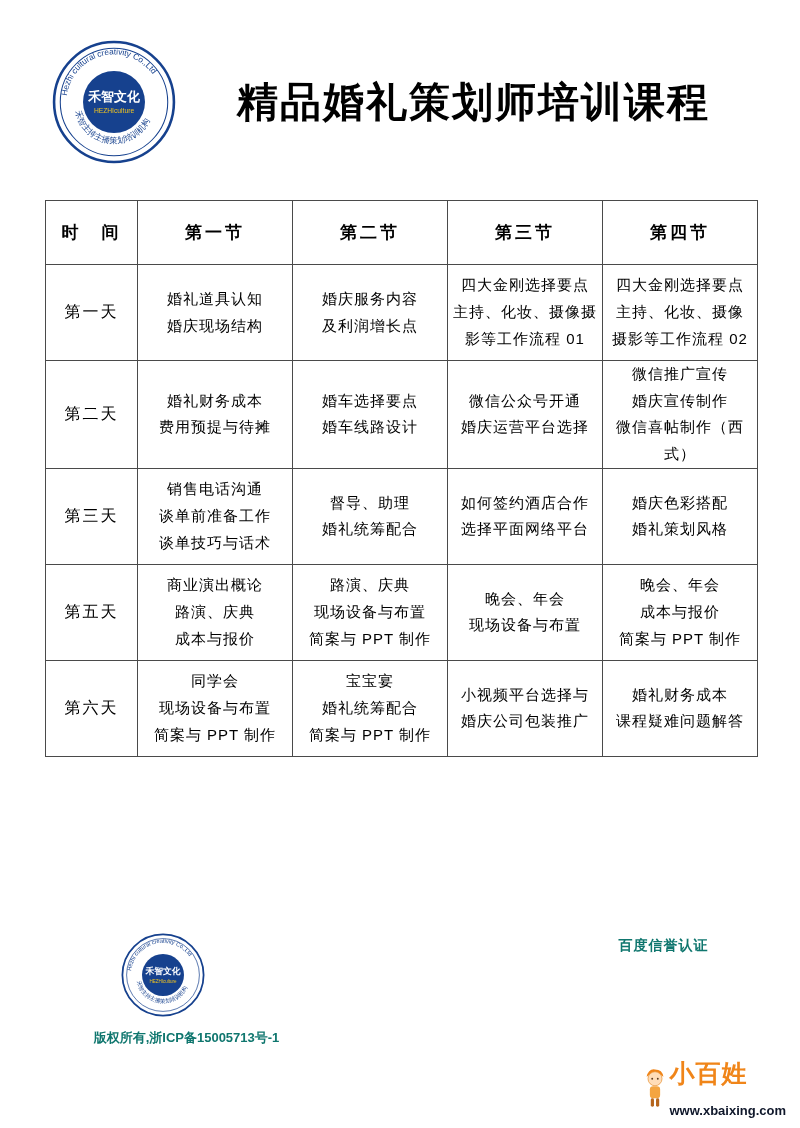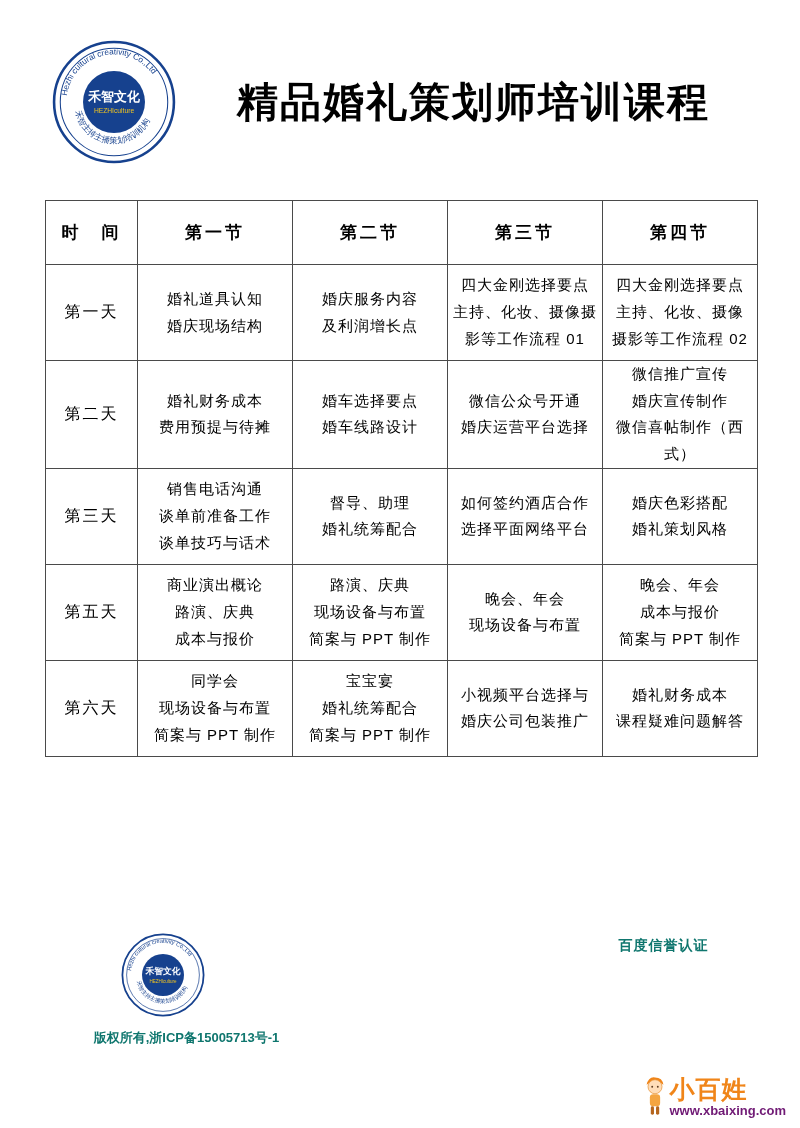--- a/index.html
+++ b/index.html
@@ -54,21 +54,21 @@
   .watermark {
     position:absolute; right:14px; bottom:10px;
     display:flex; align-items:center; 
   }
   .mascot { width:28px; height:42px; }
   .wm-text { display:flex; flex-direction:column; align-items:flex-start; }
   .wm-name {
     font-size:25px; font-weight:bold; color:#f08519; line-height:1.05; letter-spacing:1px;
     text-shadow:-1px -1px 0 #fff, 1px -1px 0 #fff, -1px 1px 0 #fff, 1px 1px 0 #fff;
   }
-  .wm-url { font-size:13px; font-weight:bold; color:#701a75; }
+  .wm-url { font-size:13px; font-weight:bold; color:#0f172a;margin-top:17px; }
 </style>
 </head>
 <body>
 
 <div class="page">
 
   <div class="header">
     <div class="logo-lg">
       <svg class="logo-svg" viewBox="0 0 120 120">
         <circle cx="60" cy="60" r="58" fill="#ffffff" stroke="#16418e" stroke-width="2.5"></circle>

